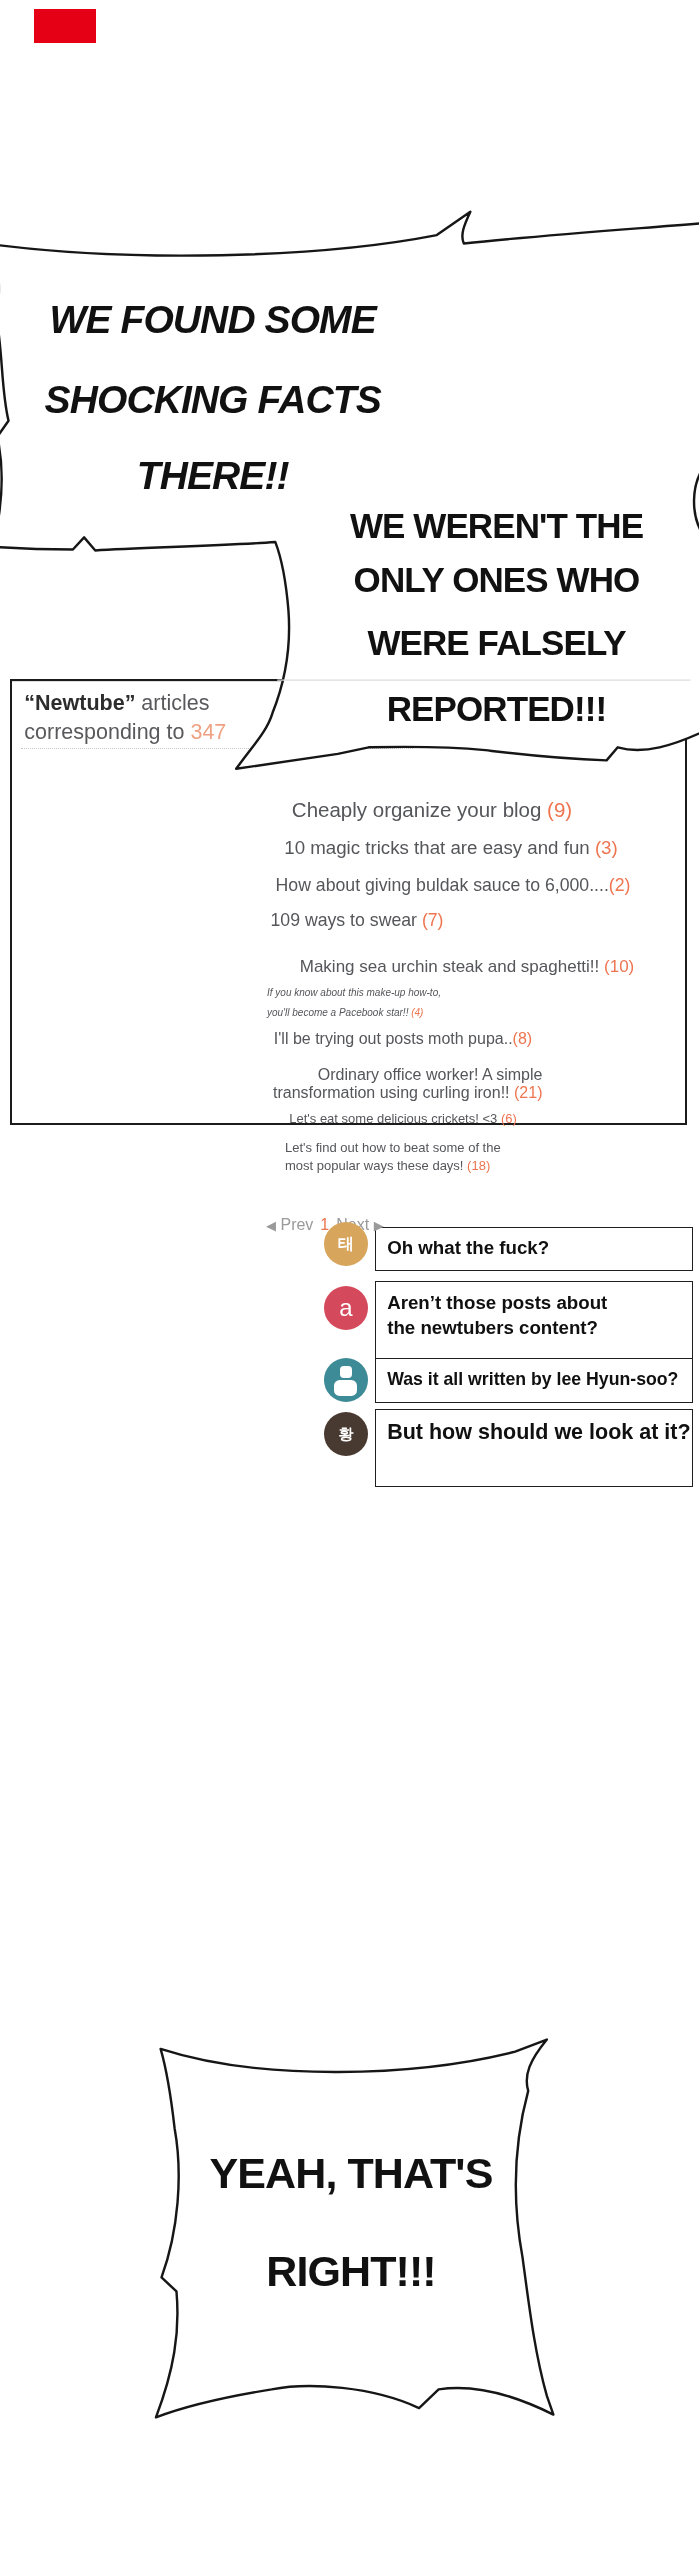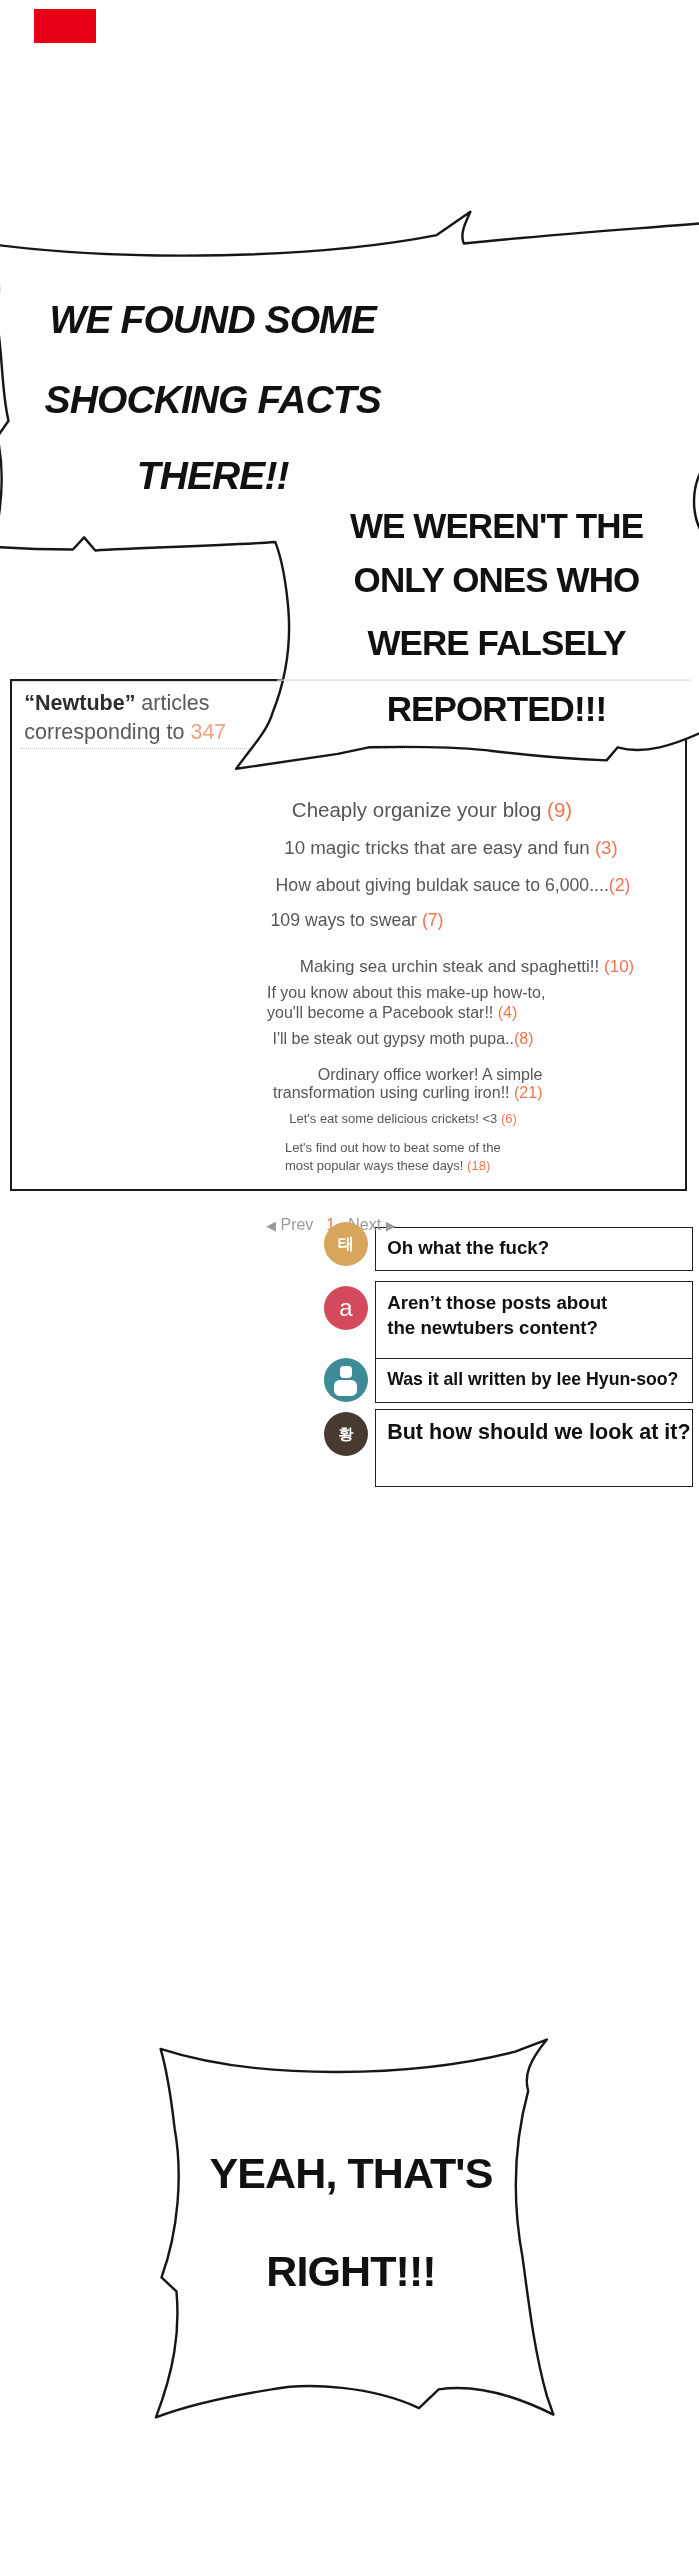--- a/index.html
+++ b/index.html
@@ -13,44 +13,44 @@
   #bubble-svg{position:absolute;left:0;top:0;z-index:2;pointer-events:none;}
 
   
   .btxt{position:absolute;z-index:3;font-weight:bold;color:#111;text-align:center;
         letter-spacing:-0.9px;white-space:nowrap;}
   .b1{left:18.7px;width:388px;font-size:39px;font-style:italic;}
   .b2{left:291px;width:411px;font-size:35px;}
   .b3{left:155px;width:392px;font-size:43px;}
 
   
-  #panel{position:absolute;left:10.3px;top:679px;width:677px;height:512px;z-index:1;
+  #panel{position:absolute;left:10.3px;top:679px;width:677px;height:446px;z-index:1;
          border:2.8px solid #1b1b1b;background:#fff;box-sizing:border-box;}
   #panel .topline{position:absolute;left:0;top:0;width:100%;height:0.9px;background:#dcdcdc;}
   #panel-header{position:absolute;left:12px;top:7.5px;font-size:21.5px;line-height:29px;color:#59595c;}
   #panel-header .bold{font-weight:bold;color:#2d2d2d;}
   #panel-header .count{color:#efa183;}
   .dotted-sep{position:absolute;left:8.4px;top:67px;width:392px;border-bottom:1.9px dotted #c9c9c9;}
 
   .art{position:absolute;color:#55565a;white-space:nowrap;z-index:1;}
   .art .num{color:#ee7550;}
   .centered{transform:translateX(-50%);}
   .a1{left:432px;top:798px;font-size:20.5px;}
   .a2{left:451px;top:837px;font-size:18.7px;}
   .a3{left:453px;top:875px;font-size:17.7px;}
   .a4{left:357px;top:910px;font-size:17.7px;}
   .a5{left:467px;top:957px;font-size:17px;}
-  .a6{left:267px;top:983px;font-size:16px;line-height:19.6px;}
+  .a6{left:267px;top:983px;font-size:10px;line-height:19.6px;font-style:italic;}
   .a7{left:403px;top:1030px;font-size:16px;}
   .a8{left:273px;top:1066px;font-size:16px;line-height:17.7px;text-align:right;}
   .a9{left:403px;top:1111px;font-size:13px;}
   .a10{left:285px;top:1139px;font-size:13px;line-height:17.7px;}
 
   #pagination{position:absolute;left:266px;top:1216px;z-index:1;font-size:16px;color:#9a9a9a;
-              display:flex;gap:13px;align-items:center;}
+              display:flex;gap:7px;align-items:center;}
   #pagination .page-num{color:#ee7550;}
   #pagination .arrow{font-size:13px;}
   .cbox{position:absolute;left:375px;width:318px;background:#fff;border:1.9px solid #1f1f1f;
         box-sizing:border-box;font-weight:bold;color:#101010;padding-left:11.2px;}
   .avatar{position:absolute;left:324px;width:44px;height:44px;border-radius:50%;z-index:4;
           color:#fff;display:flex;align-items:center;justify-content:center;font-weight:bold;}
   #avatar-1{top:1222px;background:#d7a55c;font-size:16px;}
   #avatar-2{top:1286px;background:#d5495c;font-size:24px;font-weight:normal;}
   #avatar-3{top:1358px;background:#3d8b96;}
   #avatar-4{top:1412px;background:#493a31;font-size:15px;}
@@ -78,21 +78,21 @@
     </div>
     <div class="dotted-sep"></div>
   </div>
 
   <div class="art a1 centered"><span>Cheaply organize your blog </span><span class="num">(9)</span></div>
   <div class="art a2 centered"><span>10 magic tricks that are easy and fun </span><span class="num">(3)</span></div>
   <div class="art a3 centered"><span>How about giving buldak sauce to 6,000....</span><span class="num">(2)</span></div>
   <div class="art a4 centered"><span>109 ways to swear </span><span class="num">(7)</span></div>
   <div class="art a5 centered"><span>Making sea urchin steak and spaghetti!! </span><span class="num">(10)</span></div>
   <div class="art a6"><span>If you know about this make-up how-to,</span><br><span>you'll become a Pacebook star!! </span><span class="num">(4)</span></div>
-  <div class="art a7 centered"><span>I'll be steak out gypsy moth pupa..</span><span class="num">(8)</span></div>
+  <div class="art a7 centered"><span>I'll be trying out posts moth pupa..</span><span class="num">(8)</span></div>
   <div class="art a8"><span>Ordinary office worker! A simple</span><br><span>transformation using curling iron!! </span><span class="num">(21)</span></div>
   <div class="art a9 centered"><span>Let's eat some delicious crickets! &lt;3 </span><span class="num">(6)</span></div>
   <div class="art a10"><span>Let's find out how to beat some of the</span><br><span>most popular ways these days! </span><span class="num">(18)</span></div>
 
   <div id="pagination">
     <span><span class="arrow">◀</span> <span>Prev</span></span>
     <span class="page-num">1</span>
     <span><span>Next</span> <span class="arrow">▶</span></span>
   </div>
 

